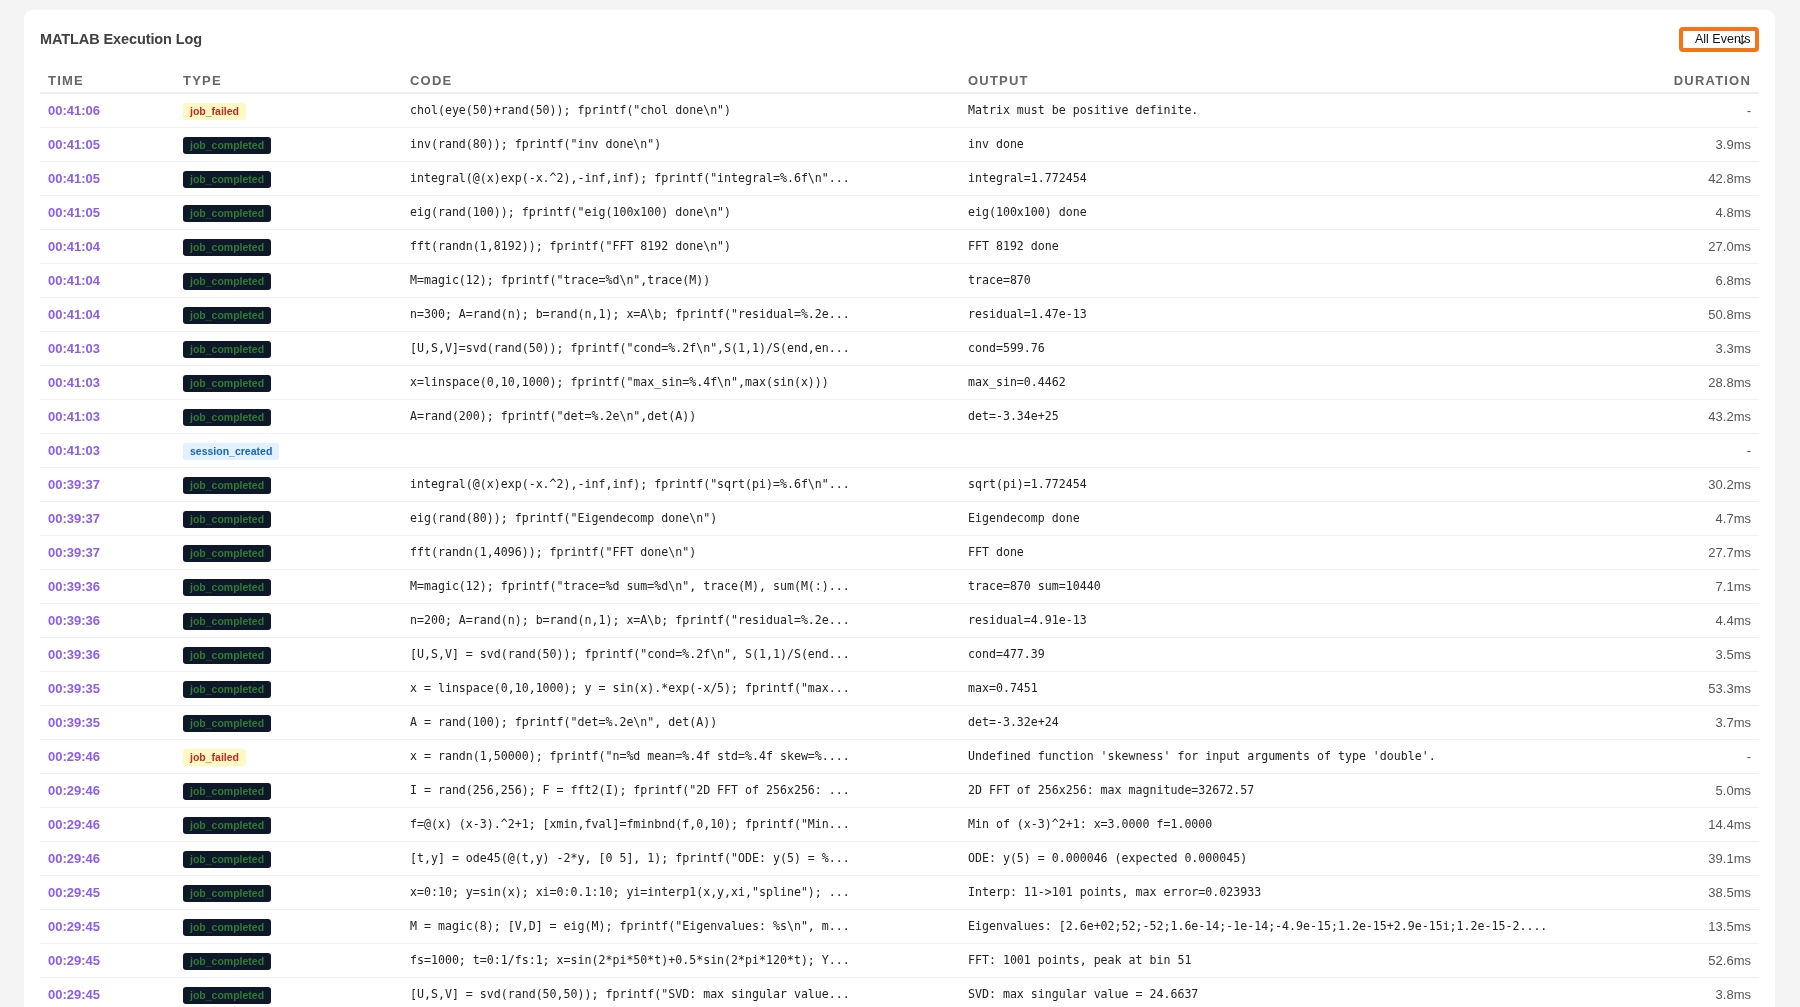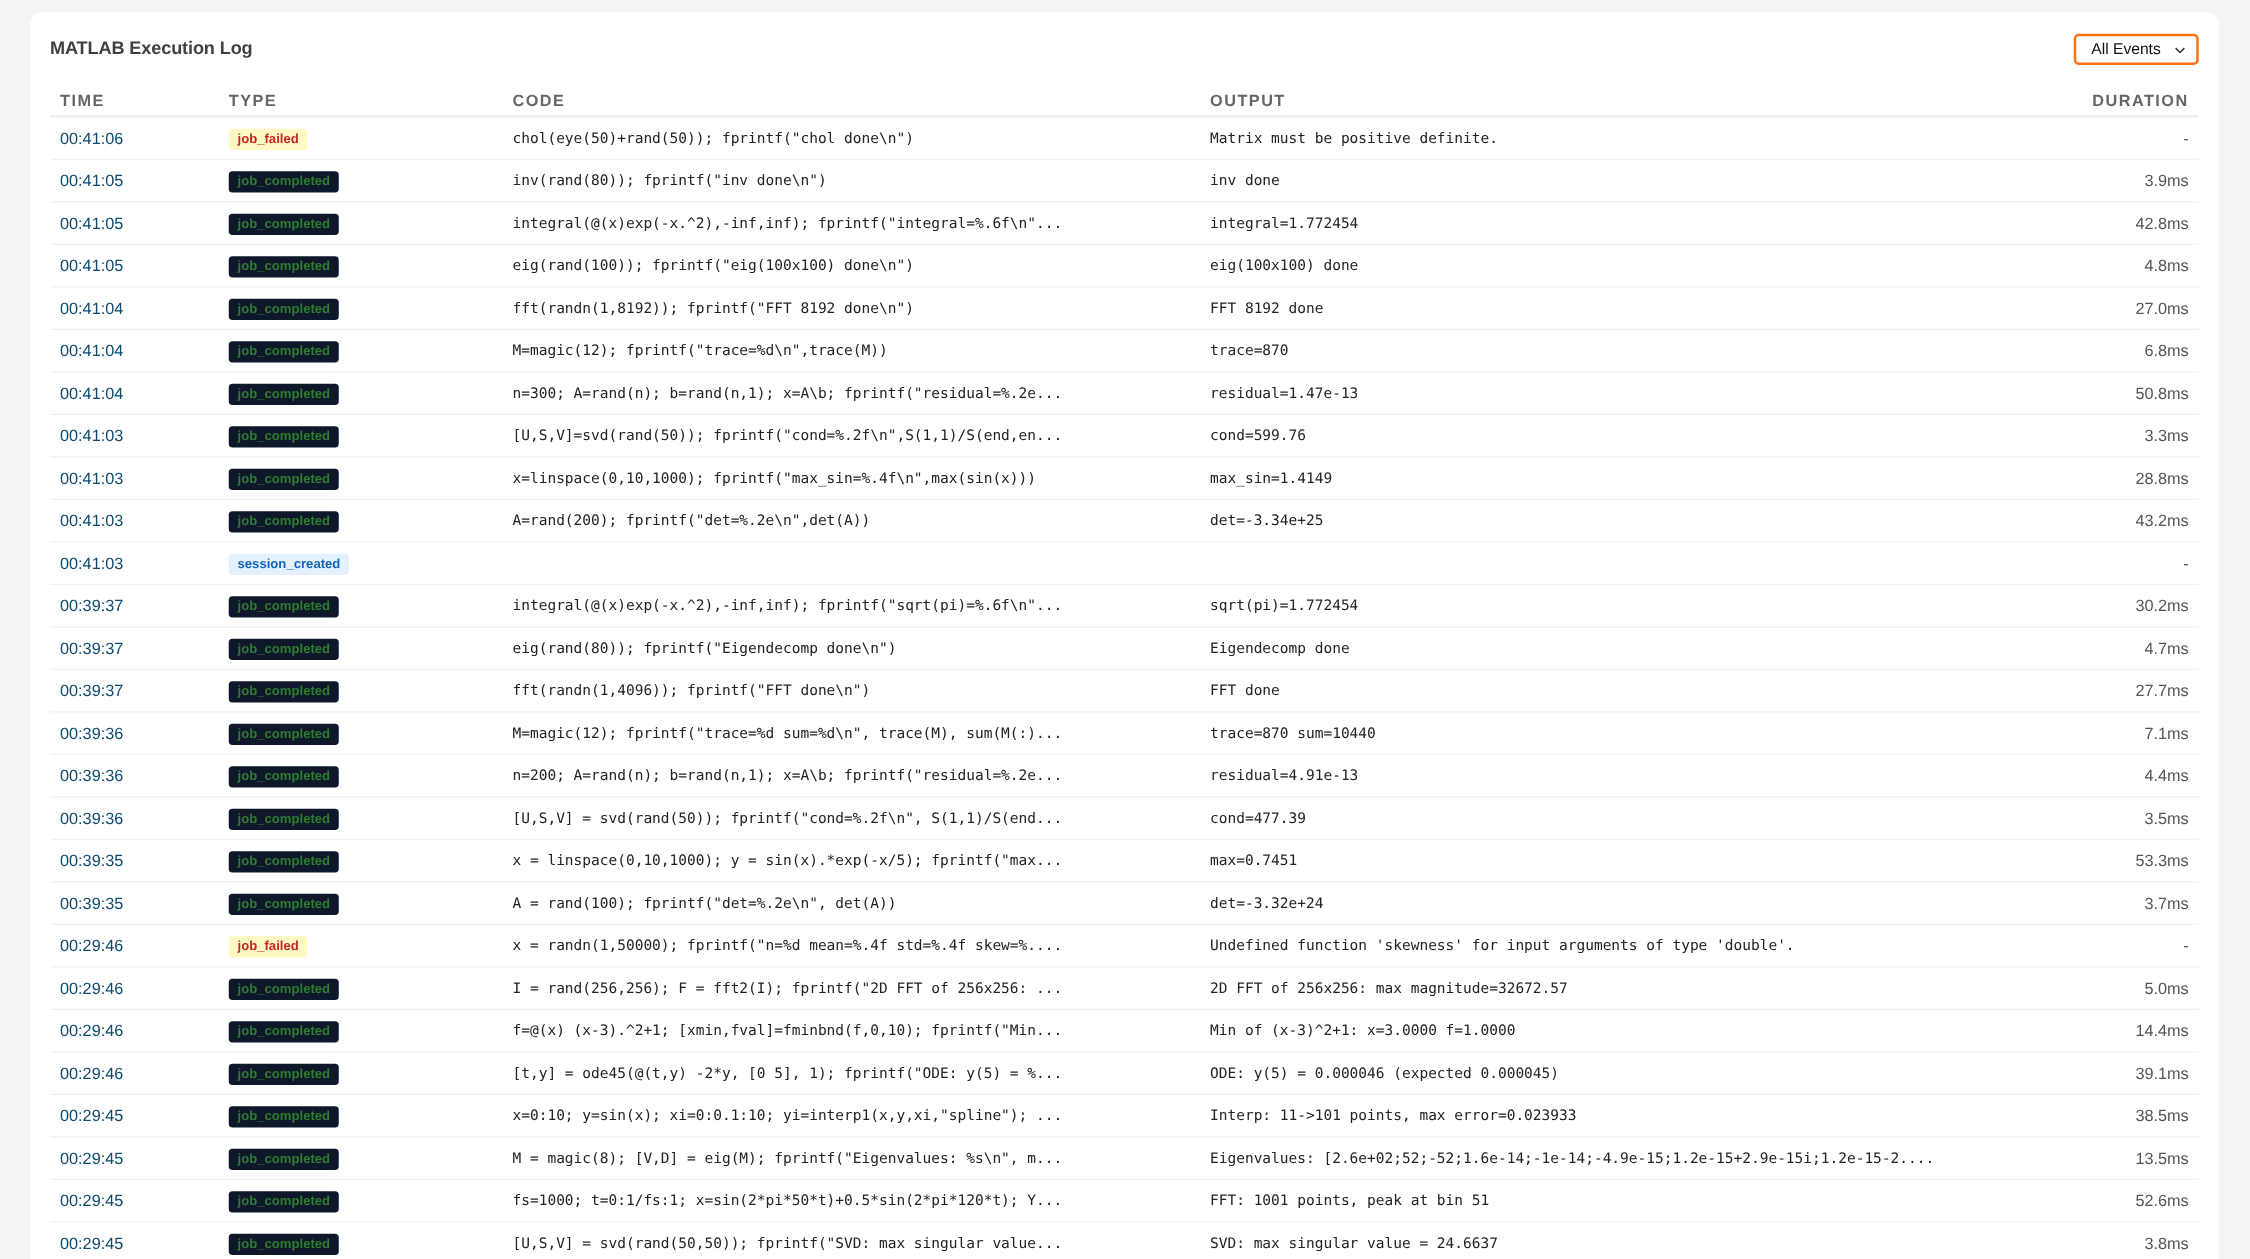--- a/index.html
+++ b/index.html
@@ -31,23 +31,23 @@
       justify-content: space-between;
     }
     .title {
       font-size: 14.5px;
       font-weight: bold;
       color: #404040;
       letter-spacing: -0.1px;
     }
     .select {
       position: relative;
-      width: 100px;
+      width: 80px;
       height: 25px;
-      border: 2px solid #f97316;
+      border: 4px solid #f97316;
       border-radius: 4px;
       background: #fff;
       font-size: 12.5px;
       color: #111;
       display: flex;
       align-items: center;
       padding-left: 12px;
       cursor: pointer;
     }
     .select .chev {
@@ -80,21 +80,22 @@
     td {
       height: 34px;
       border-bottom: 1px solid #f0f0f0;
       padding: 0 8px;
       vertical-align: middle;
       white-space: nowrap;
       overflow: hidden;
     }
     td.time {
       font-size: 13px;
-      color: #0c4a6e;
+      color: #8b5cf6;
+      font-weight: bold;
     }
     td.code, td.output {
       font-family: "DejaVu Sans Mono", "Liberation Mono", monospace;
       font-size: 11.6px;
       color: #222;
     }
     td.dur {
       text-align: right;
       font-size: 13px;
       color: #555;
@@ -202,21 +203,21 @@
           <td class="time">00:41:03</td>
           <td class="type"><span class="badge job_completed">job_completed</span></td>
           <td class="code">[U,S,V]=svd(rand(50)); fprintf("cond=%.2f\n",S(1,1)/S(end,en...</td>
           <td class="output">cond=599.76</td>
           <td class="dur">3.3ms</td>
         </tr>
         <tr>
           <td class="time">00:41:03</td>
           <td class="type"><span class="badge job_completed">job_completed</span></td>
           <td class="code">x=linspace(0,10,1000); fprintf("max_sin=%.4f\n",max(sin(x)))</td>
-          <td class="output">max_sin=1.4149</td>
+          <td class="output">max_sin=0.4462</td>
           <td class="dur">28.8ms</td>
         </tr>
         <tr>
           <td class="time">00:41:03</td>
           <td class="type"><span class="badge job_completed">job_completed</span></td>
           <td class="code">A=rand(200); fprintf("det=%.2e\n",det(A))</td>
           <td class="output">det=-3.34e+25</td>
           <td class="dur">43.2ms</td>
         </tr>
         <tr>

